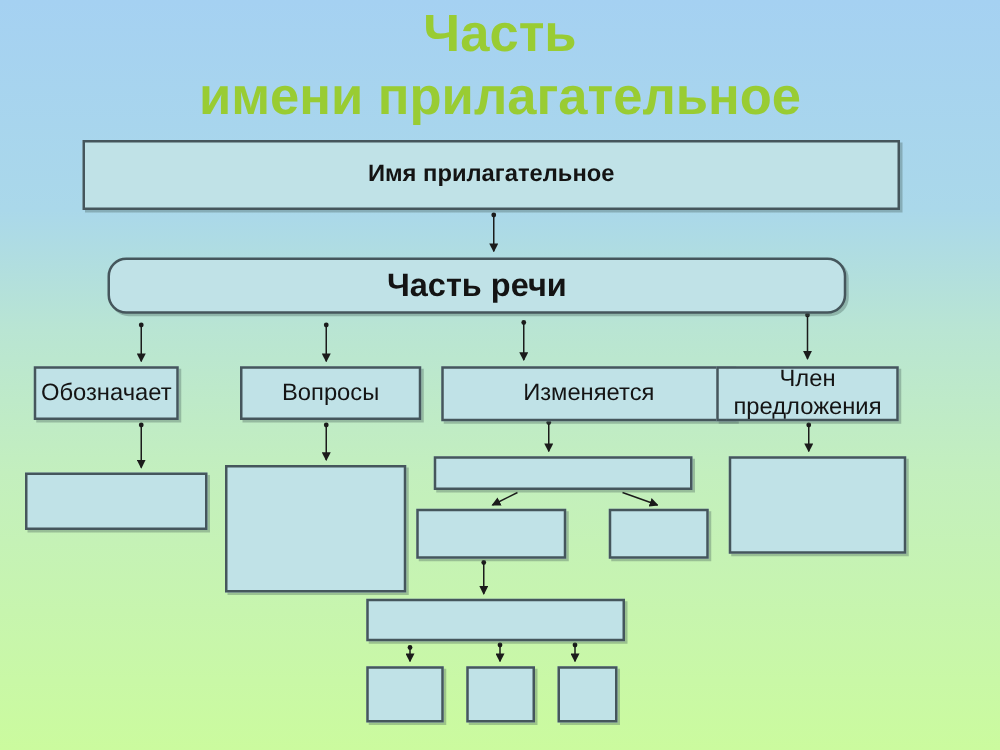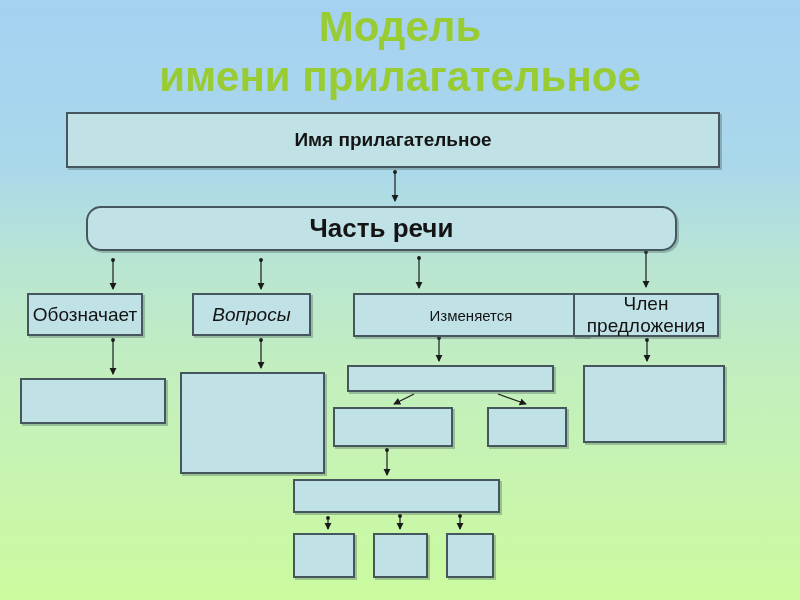--- a/index.html
+++ b/index.html
@@ -34,22 +34,22 @@
     box-sizing: border-box;
     display: flex;
     align-items: center;
     justify-content: center;
     text-align: center;
     color: #141414;
   }
   .b-adjective { left: 66px;  top: 112px; width: 654px; height: 56px; font-size: 19px; font-weight: bold; }
   .b-part     { left: 86px;  top: 206px; width: 591px; height: 45px; font-size: 26px; font-weight: bold; border-radius: 15px; }
   .b-denotes  { left: 27px;  top: 293px; width: 116px; height: 43px; font-size: 19px; }
-  .b-questions{ left: 192px; top: 293px; width: 119px; height: 43px; font-size: 19px; font-style: italic; }
-  .b-changes  { left: 353px; top: 293px; width: 236px; height: 44px; font-size: 15px; }
+  .b-questions{ left: 192px; top: 293px; width: 145px; height: 43px; font-size: 19px; }
+  .b-changes  { left: 353px; top: 293px; width: 236px; height: 44px; font-size: 19px; }
   .b-member   { left: 573px; top: 293px; width: 146px; height: 44px; font-size: 19px; line-height: 1.15; padding: 0 8px; }
   .e1  { left: 20px;  top: 378px; width: 146px; height: 46px; }
   .e2  { left: 180px; top: 372px; width: 145px; height: 102px; }
   .e3  { left: 347px; top: 365px; width: 207px; height: 27px; }
   .e4  { left: 583px; top: 365px; width: 142px; height: 78px; }
   .e5  { left: 333px; top: 407px; width: 120px; height: 40px; }
   .e6  { left: 487px; top: 407px; width: 80px;  height: 40px; }
   .e7  { left: 293px; top: 479px; width: 207px; height: 34px; }
   .e8  { left: 293px; top: 533px; width: 62px;  height: 45px; }
   .e9  { left: 373px; top: 533px; width: 55px;  height: 45px; }
@@ -64,21 +64,21 @@
     stroke: var(--arrow-color, #1b1b1b);
     stroke-width: 1.2;
   }
 </style>
 </head>
 <body>
 
 <div class="slide">
 
   <div class="title">
-    <div>Модель</div>
+    <div>Часть</div>
     <div>имени прилагательное</div>
   </div>
 
   <svg class="connectors" viewBox="0 0 800 600" xmlns="http://www.w3.org/2000/svg">
     <defs>
       <marker id="arrowhead" viewBox="0 0 8 8" refX="7" refY="4" markerWidth="6" markerHeight="6" orient="auto">
         <path d="M0,0 L8,4 L0,8 z" fill="#1b1b1b"></path>
       </marker>
       <marker id="dotstart" viewBox="0 0 4 4" refX="2" refY="2" markerWidth="4" markerHeight="4">
         <circle cx="2" cy="2" r="1.6" fill="#1b1b1b"></circle>

